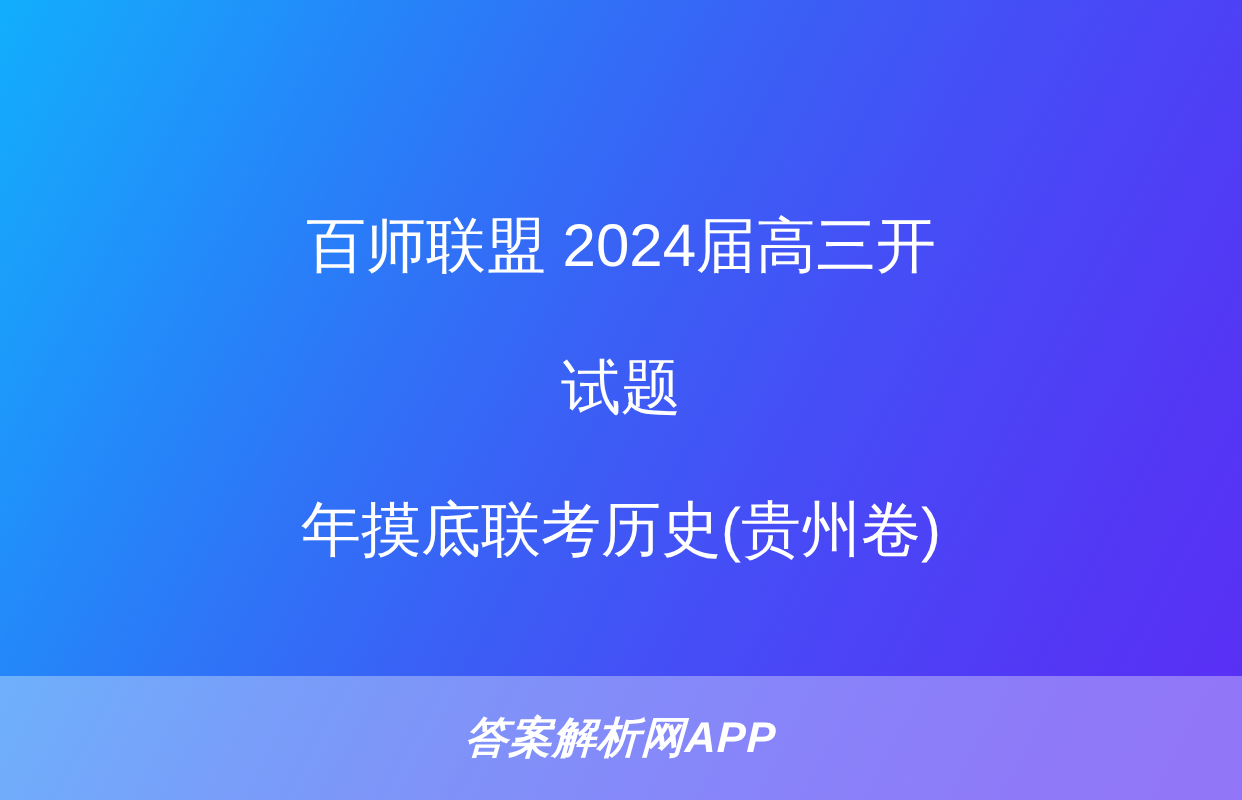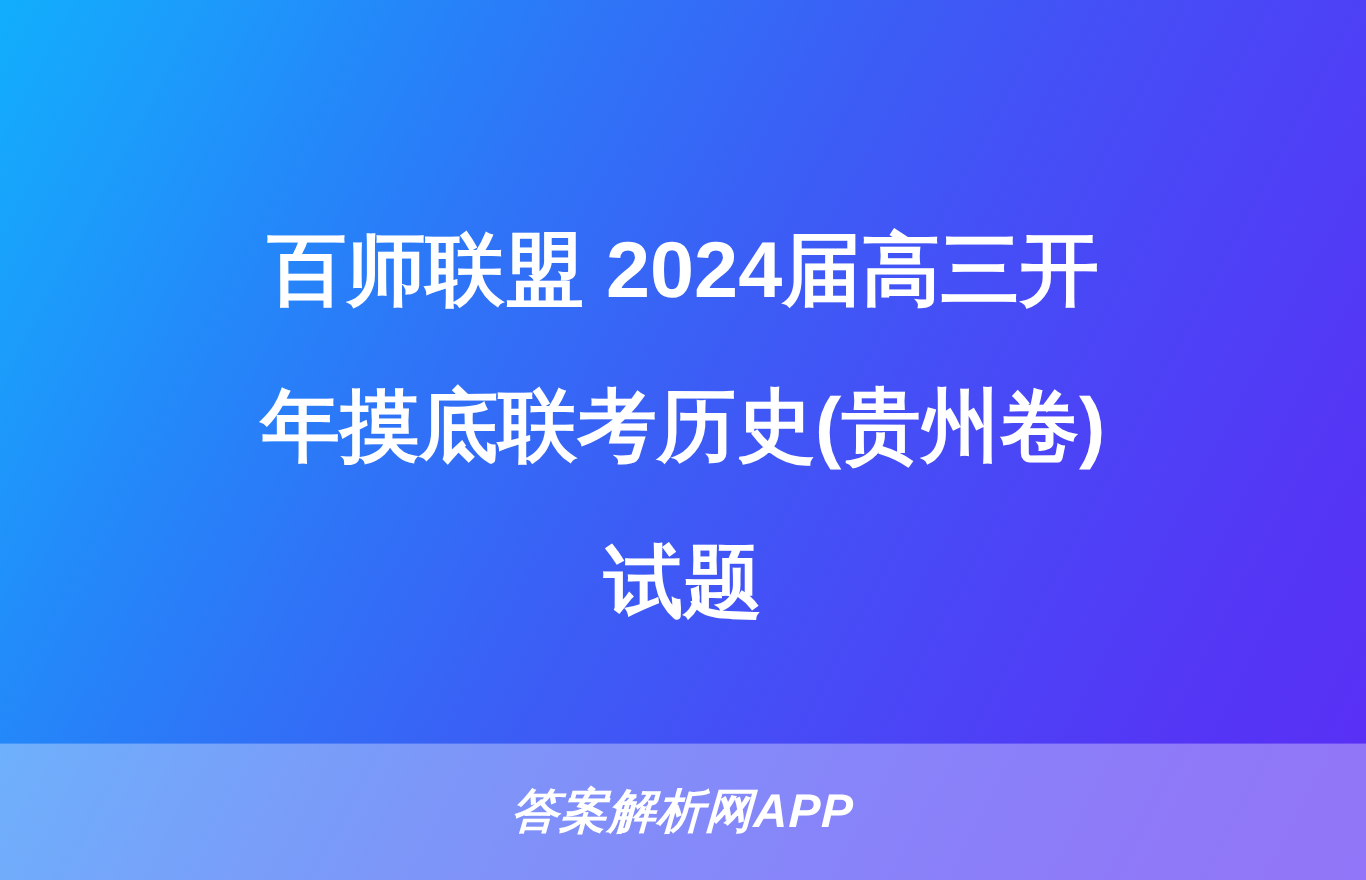--- a/index.html
+++ b/index.html
@@ -35,22 +35,22 @@
     right: 0;
     top: 175px;
     text-align: center;
     padding: 0 48px;
     box-sizing: border-box;
   }
 
   .title-line {
     display: block;
     color: #ffffff;
-    font-size: 72px;
-    font-weight: 700;
+    font-size: 60px;
+    font-weight: 400;
     line-height: 142px;
     letter-spacing: 0px;
     white-space: nowrap;
     text-rendering: geometricPrecision;
   }
 
   
   #watermark-band {
     position: absolute;
     left: 0;
@@ -73,21 +73,21 @@
     transform: skewX(-2deg);
   }
 </style>
 </head>
 <body>
 
 <div id="poster">
 
   <div id="title-block">
     <span class="title-line">百师联盟 2024届高三开</span>
+    <span class="title-line">试题</span>
     <span class="title-line">年摸底联考历史(贵州卷)</span>
-    <span class="title-line">试题</span>
   </div>
 
   <div id="watermark-band">
     <span id="watermark-text">答案解析网APP</span>
   </div>
 
 </div>
 
 </body></html>

